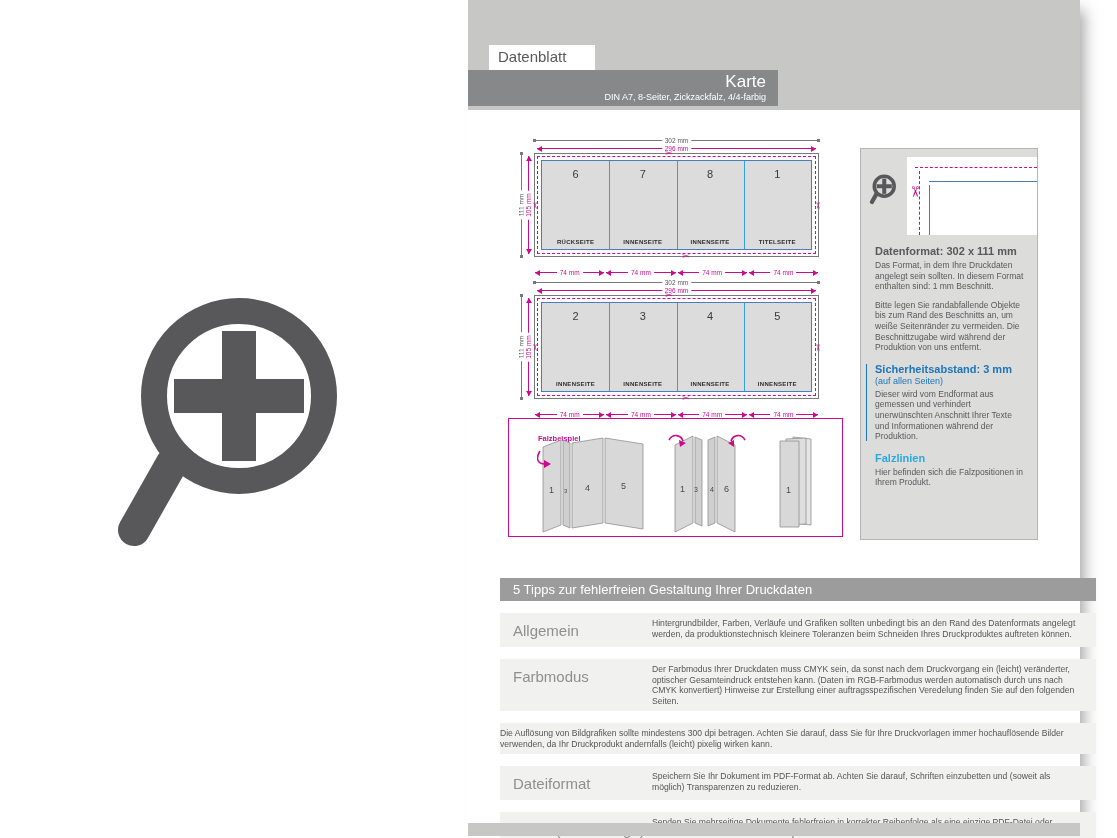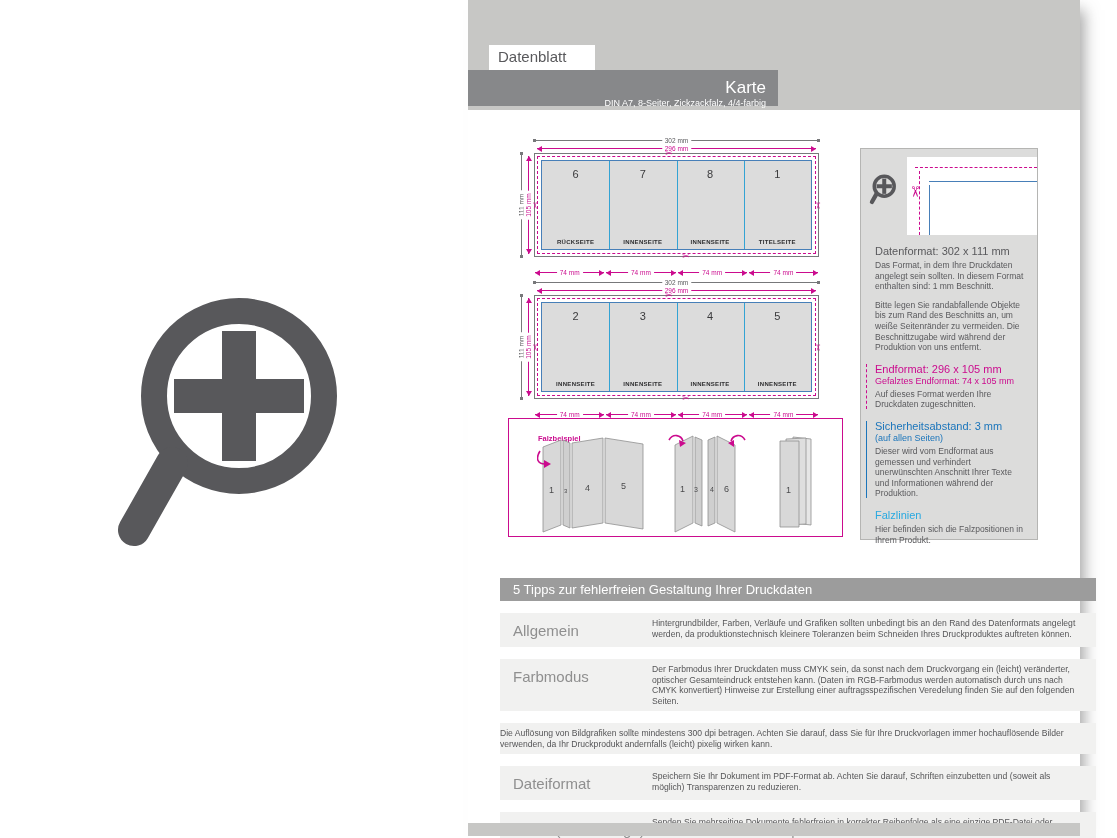--- a/index.html
+++ b/index.html
@@ -11,21 +11,21 @@
 
   
   .page { position:absolute; left:468px; top:0; width:612px; height:838px; background:#fff;
           box-shadow:10px 4px 14px -6px rgba(90,90,90,.55); }
   .band-top { position:absolute; left:0; top:0; width:612px; height:110px; background:#c7c7c5; }
   .band-bottom { position:absolute; left:0; top:823px; width:612px; height:13px; background:#c7c7c5; }
   .tab { position:absolute; left:21px; top:45px; width:106px; height:33px; background:#fff;
          color:#59595c; font-size:15px; line-height:23px; padding-left:9px; }
   .title-band { position:absolute; left:0; top:70px; width:310px; height:36px; background:#87888a;
                 color:#fff; text-align:right; padding-right:12px; }
-  .title-band .t { font-size:17px; line-height:20px; padding-top:8px; }
+  .title-band .t { font-size:17px; line-height:20px; padding-top:2px; }
   .title-band .s { font-size:9px; line-height:11px; }
 
   
   .diagram { position:absolute; width:312px; height:150px; }
   .d-rect { position:absolute; left:18px; top:18px; width:285px; height:104px; border:1px solid #77787a; background:#fff; }
   .d-bleed { position:absolute; inset:2px; border:1px dashed #cb0b8e; }
   .d-safe  { position:absolute; inset:6px; border:1px solid #477fb8; background:#dcdcdc; display:flex; }
   .panel { flex:1; position:relative; text-align:center; }
   .panel .num { display:block; margin-top:7px; font-size:11px; color:#3a3a3c; }
   .panel .plabel { position:absolute; bottom:4px; left:0; right:0; font-size:6px; font-weight:bold;
@@ -69,21 +69,21 @@
              background:#dcdcdb; border:1px solid #b5b5b3; }
   .mini-box { position:absolute; left:46px; top:8px; width:130px; height:78px; background:#fff; overflow:hidden; }
   .mb-dash-h { position:absolute; left:8px; right:0; top:10px; border-top:1px dashed #cb0b8e; }
   .mb-dash-v { position:absolute; top:14px; bottom:0; left:12px; border-left:1px dashed #cb0b8e; }
   .mb-blue-h { position:absolute; left:22px; right:0; top:24px; border-top:1px solid #477fb8; }
   .mb-blue-v { position:absolute; top:28px; bottom:0; left:22px; border-left:1px solid #477fb8; }
   .mb-scis { position:absolute; left:2px; top:26px; color:#cb0b8e; font-size:15px;
              font-family:"DejaVu Sans", sans-serif; transform:rotate(90deg); transform-origin:center; }
   .mini-zoom { position:absolute; left:8px; top:24px; width:30px; height:34px; }
   .sb-section { position:relative; margin:10px 12px 0 14px; }
-  .sb-h { font-size:11px; font-weight:normal; line-height:13px; }
+  .sb-h { font-size:11px; font-weight:bold; line-height:13px; }
   .sb-sub { font-size:9px; line-height:11px; }
   .sb-b { font-size:8.5px; line-height:10.6px; color:#59595c; margin-top:2px; }
   .sb-b + .sb-b { margin-top:8px; }
   .c-dark { color:#59595c; } .c-mag { color:#cb0b8e; } .c-blue { color:#1b75bb; } .c-cyan { color:#29a9e0; }
   .ln-mag::before  { content:""; position:absolute; left:-9px; top:1px; bottom:1px; border-left:1px dashed #cb0b8e; }
   .ln-blue::before { content:""; position:absolute; left:-9px; top:1px; bottom:1px; border-left:1px solid #1b75bb; }
 
   
   .tips { position:absolute; left:32px; top:578px; width:596px; }
   .tips-header { height:23px; background:#9c9c9c; color:#fff; font-size:13px; line-height:23px; padding-left:13px; }
@@ -292,25 +292,20 @@
         <span class="mb-scis">✂</span>
       </div>
       <div style="height:86px;"></div>
 
       <div class="sb-section">
         <div class="sb-h c-dark">Datenformat: 302 x 111 mm</div>
         <div class="sb-b">Das Format, in dem Ihre Druckdaten angelegt sein sollten. In diesem Format enthalten sind: 1 mm Beschnitt.</div>
         <div class="sb-b">Bitte legen Sie randabfallende Objekte bis zum Rand des Beschnitts an, um weiße Seitenränder zu vermeiden. Die Beschnittzugabe wird während der Produktion von uns entfernt.</div>
       </div>
 
-      <div class="sb-section ln-mag">
-        <div class="sb-h c-mag">Endformat: 296 x 105 mm</div>
-        <div class="sb-sub c-mag">Gefalztes Endformat: 74 x 105 mm</div>
-        <div class="sb-b">Auf dieses Format werden Ihre Druckdaten zugeschnitten.</div>
-      </div>
 
       <div class="sb-section ln-blue">
         <div class="sb-h c-blue">Sicherheitsabstand: 3 mm</div>
         <div class="sb-sub c-blue">(auf allen Seiten)</div>
         <div class="sb-b">Dieser wird vom Endformat aus gemessen und verhindert unerwünschten Anschnitt Ihrer Texte und Informationen während der Produktion.</div>
       </div>
 
       <div class="sb-section">
         <div class="sb-h c-cyan">Falzlinien</div>
         <div class="sb-b">Hier befinden sich die Falzpositionen in Ihrem Produkt.</div>

